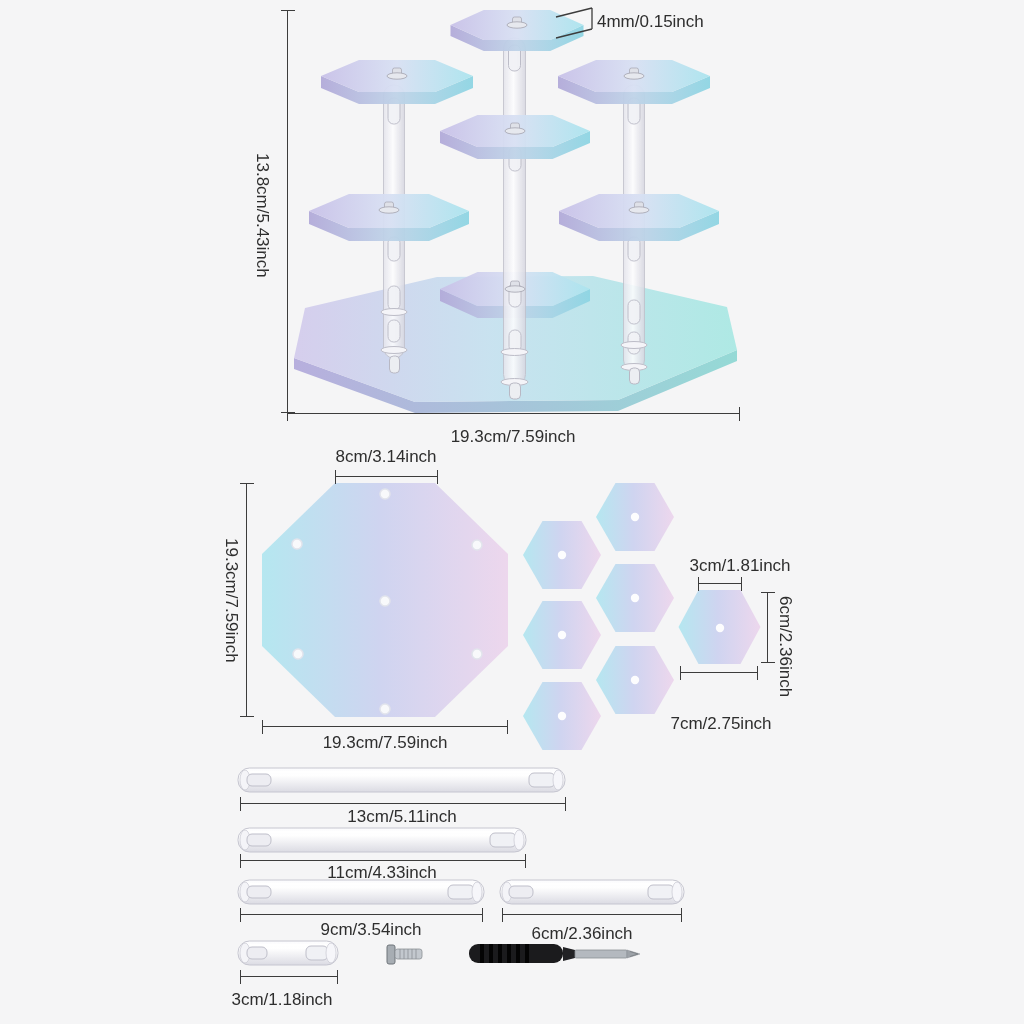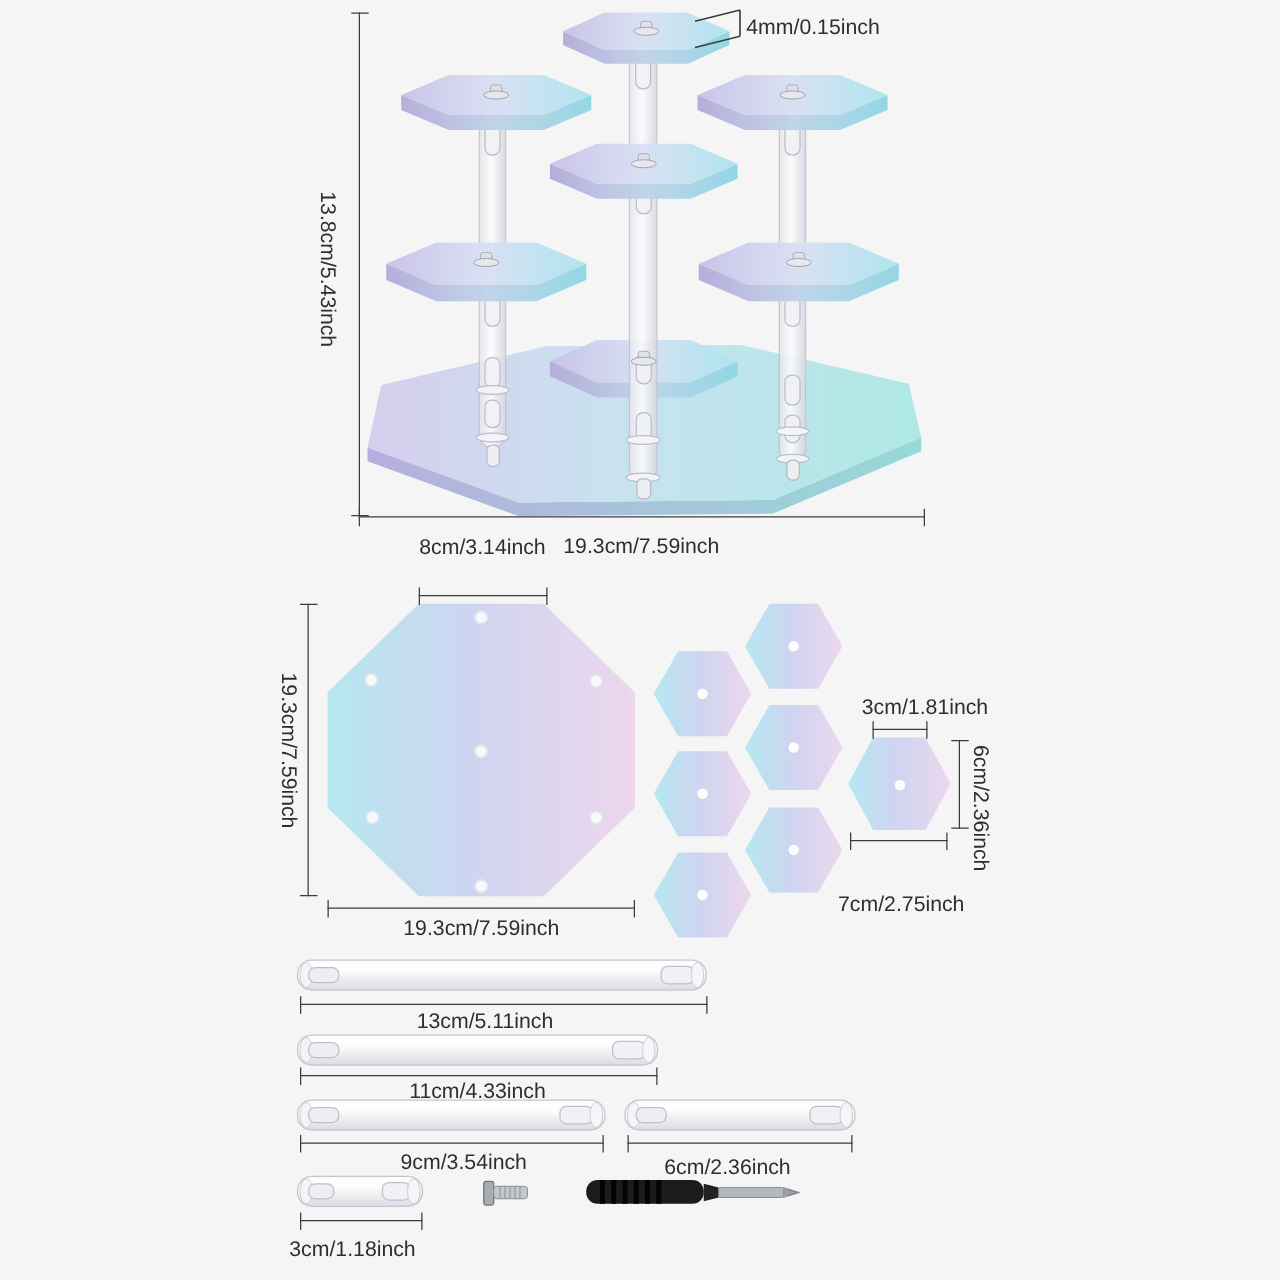--- a/index.html
+++ b/index.html
@@ -254,36 +254,36 @@
     <path d="M630,951.5 L638,954 M630,956.5 L638,954" stroke="#777c82" stroke-width="0.8" fill="none"></path>
   </g>
 </svg>
 
 <div class="dimv" style="left:287px;top:10px;height:403px"></div>
 <div class="lbl v" style="left:252px;top:153px">13.8cm/5.43inch</div>
 <div class="dimh" style="left:287px;top:413px;width:453px"></div>
 <div class="lbl c" style="left:513px;top:427px">19.3cm/7.59inch</div>
 <div class="lbl" style="left:597px;top:12px">4mm/0.15inch</div>
 
-<div class="lbl c" style="left:386px;top:428px">8cm/3.14inch</div>
+<div class="lbl c" style="left:386px;top:447px">8cm/3.14inch</div>
 <div class="dimh" style="left:335px;top:476px;width:103px"></div>
 <div class="dimv" style="left:246px;top:483px;height:234px"></div>
 <div class="lbl v" style="left:221px;top:538px">19.3cm/7.59inch</div>
 <div class="dimh" style="left:262px;top:726px;width:246px"></div>
 <div class="lbl c" style="left:385px;top:733px">19.3cm/7.59inch</div>
 
 <div class="lbl c" style="left:740px;top:556px">3cm/1.81inch</div>
 <div class="dimh" style="left:698px;top:583px;width:44px"></div>
 <div class="dimv" style="left:767px;top:592px;height:71px"></div>
 <div class="lbl v" style="left:775px;top:596px">6cm/2.36inch</div>
 <div class="dimh" style="left:680px;top:672px;width:78px"></div>
 <div class="lbl c" style="left:721px;top:714px">7cm/2.75inch</div>
 
 <div class="dimh" style="left:240px;top:803px;width:326px"></div>
-<div class="lbl c" style="left:388px;top:807px">13cm/5.11inch</div>
+<div class="lbl c" style="left:402px;top:807px">13cm/5.11inch</div>
 <div class="dimh" style="left:240px;top:860px;width:286px"></div>
 <div class="lbl c" style="left:382px;top:863px">11cm/4.33inch</div>
 <div class="dimh" style="left:240px;top:914px;width:243px"></div>
 <div class="lbl c" style="left:371px;top:920px">9cm/3.54inch</div>
 <div class="dimh" style="left:502px;top:914px;width:180px"></div>
 <div class="lbl c" style="left:582px;top:924px">6cm/2.36inch</div>
 <div class="dimh" style="left:240px;top:976px;width:98px"></div>
 <div class="lbl c" style="left:282px;top:990px">3cm/1.18inch</div>
 
 </div>

